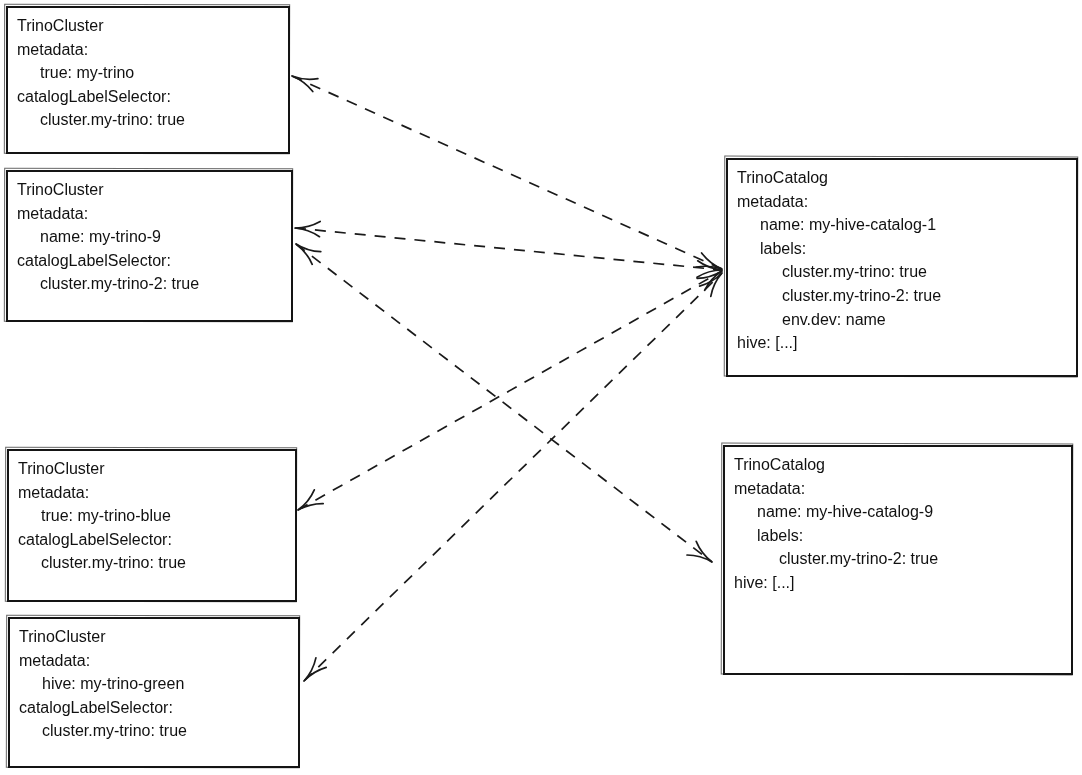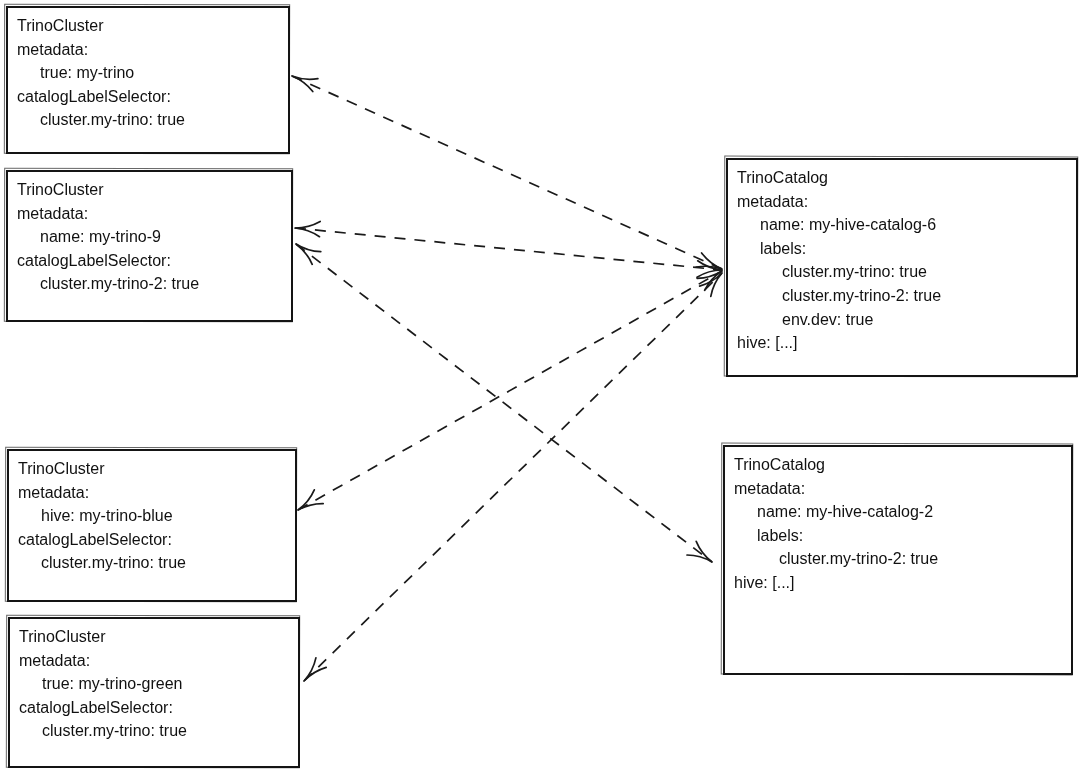--- a/index.html
+++ b/index.html
@@ -72,46 +72,46 @@
     <div class="ln i0">TrinoCluster</div>
     <div class="ln i0">metadata:</div>
     <div class="ln i1">name: my-trino-9</div>
     <div class="ln i0">catalogLabelSelector:</div>
     <div class="ln i1">cluster.my-trino-2: true</div>
   </div>
 
   <div class="box" style="left:7px;top:449px;width:290px;height:153px">
     <div class="ln i0">TrinoCluster</div>
     <div class="ln i0">metadata:</div>
-    <div class="ln i1">hive: my-trino-blue</div>
+    <div class="ln i1">true: my-trino-blue</div>
     <div class="ln i0">catalogLabelSelector:</div>
     <div class="ln i1">cluster.my-trino: true</div>
   </div>
 
   <div class="box" style="left:8px;top:617px;width:292px;height:151px">
     <div class="ln i0">TrinoCluster</div>
     <div class="ln i0">metadata:</div>
-    <div class="ln i1">true: my-trino-green</div>
+    <div class="ln i1">hive: my-trino-green</div>
     <div class="ln i0">catalogLabelSelector:</div>
     <div class="ln i1">cluster.my-trino: true</div>
   </div>
 
   <div class="box" style="left:726px;top:158px;width:352px;height:219px">
     <div class="ln i0">TrinoCatalog</div>
     <div class="ln i0">metadata:</div>
-    <div class="ln i1">name: my-hive-catalog-6</div>
+    <div class="ln i1">name: my-hive-catalog-1</div>
     <div class="ln i1">labels:</div>
     <div class="ln i2">cluster.my-trino: true</div>
     <div class="ln i2">cluster.my-trino-2: true</div>
-    <div class="ln i2">env.dev: true</div>
+    <div class="ln i2">env.dev: name</div>
     <div class="ln i0">hive: [...]</div>
   </div>
 
   <div class="box" style="left:723px;top:445px;width:350px;height:230px">
     <div class="ln i0">TrinoCatalog</div>
     <div class="ln i0">metadata:</div>
-    <div class="ln i1">name: my-hive-catalog-2</div>
+    <div class="ln i1">name: my-hive-catalog-9</div>
     <div class="ln i1">labels:</div>
     <div class="ln i2">cluster.my-trino-2: true</div>
     <div class="ln i0">hive: [...]</div>
   </div>
 
 </div>
 
 </body></html>

